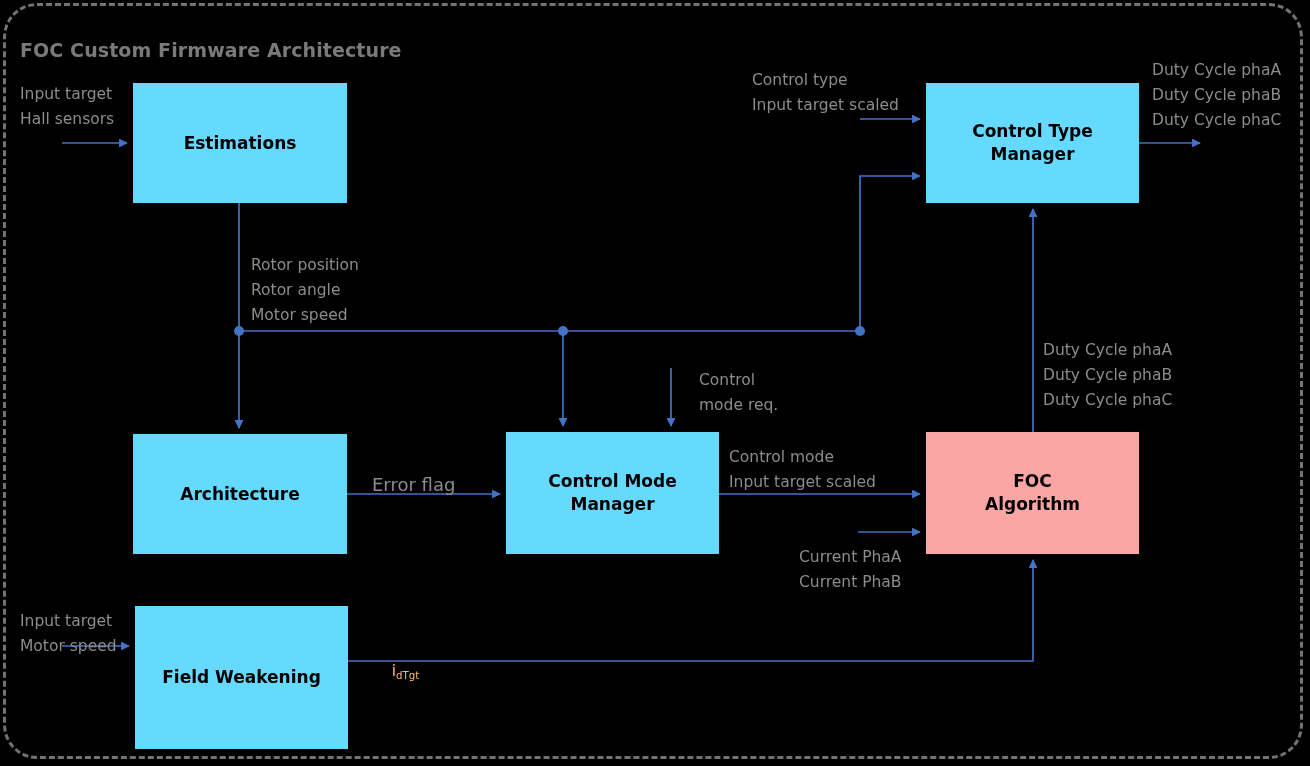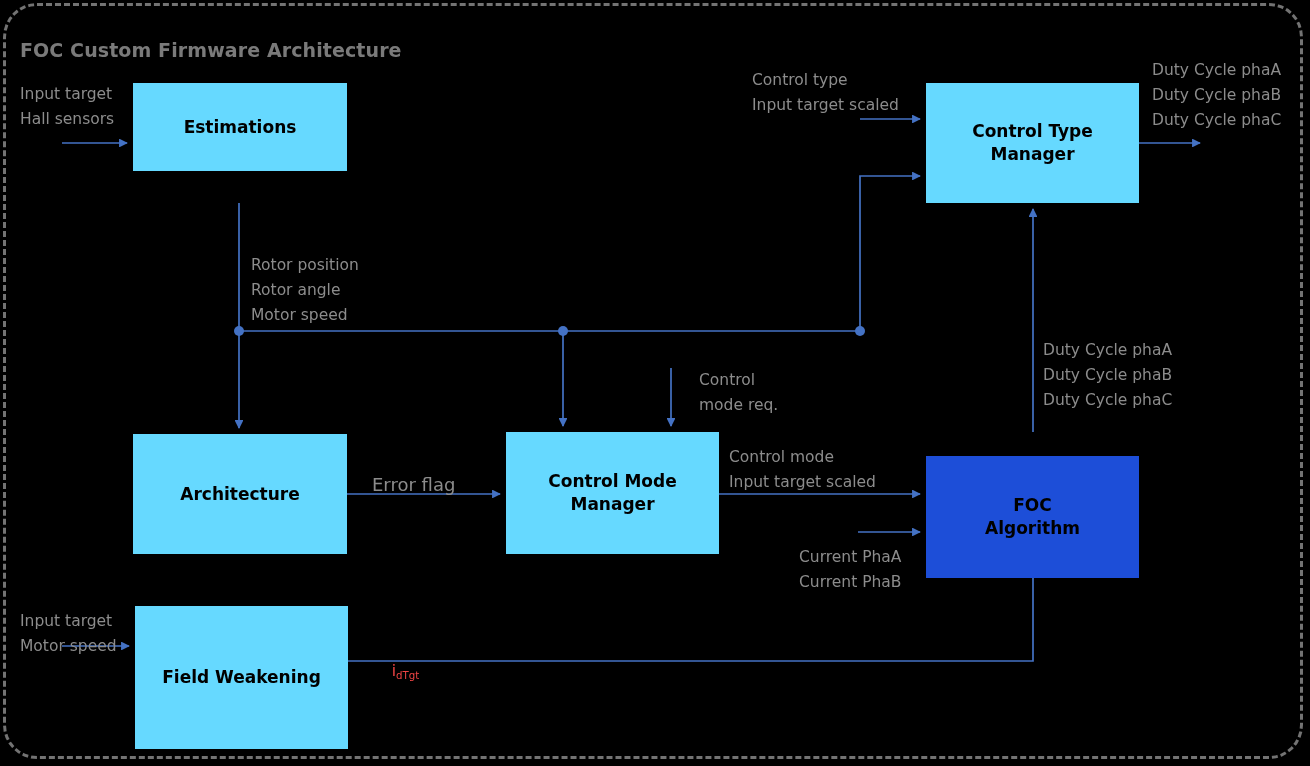--- a/index.html
+++ b/index.html
@@ -45,21 +45,21 @@
     align-items: center;
     justify-content: center;
     text-align: center;
     color: #000000;
     font-size: 17px;
     font-weight: bold;
     line-height: 1.35;
     box-sizing: border-box;
   }
   .block.cyan { background: #66d9ff; }
-  .block.pink { background: #1d4ed8; margin-top: 24px; }
+  .block.pink { background: #fca5a5; }
   
   .lbl {
     position: absolute;
     color: #8c8c8c;
     font-size: 15.5px;
     line-height: 1.62;
     white-space: pre;
   }
   .lbl.sm { font-size: 18px; }
   .lbl sub {
@@ -124,21 +124,21 @@
 
       <path d="M 62 646 L 129 646" marker-end="url(#arrow)"></path>
     </g>
     <g fill="#4472c4" stroke="none">
       <circle cx="239" cy="331" r="5"></circle>
       <circle cx="563" cy="331" r="5"></circle>
       <circle cx="860" cy="331" r="5"></circle>
     </g>
   </svg>
 
-  <div class="block cyan" style="left:133px; top:83px; width:214px; height:88px;">
+  <div class="block cyan" style="left:133px; top:83px; width:214px; height:120px;">
     <span>Estimations</span>
   </div>
 
   <div class="block cyan" style="left:926px; top:83px; width:213px; height:120px; white-space:pre-line;">
     <span style="white-space:pre-line;">Control Type
 Manager</span>
   </div>
 
   <div class="block cyan" style="left:133px; top:434px; width:214px; height:120px;">
     <span>Architecture</span>
@@ -183,17 +183,17 @@
 
   <div class="lbl" style="left:729px; top:445px;">Control mode
 Input target scaled</div>
 
   <div class="lbl" style="left:799px; top:545px;">Current PhaA
 Current PhaB</div>
 
   <div class="lbl" style="left:20px; top:609px;">Input target
 Motor speed</div>
 
-  <div class="lbl" style="left:372px; top:634px; color:#ef4444;">
+  <div class="lbl" style="left:372px; top:634px; color:#fdba74;">
     <span>i</span><sub>dTgt</sub>
   </div>
 
 </div>
 
 </body></html>

